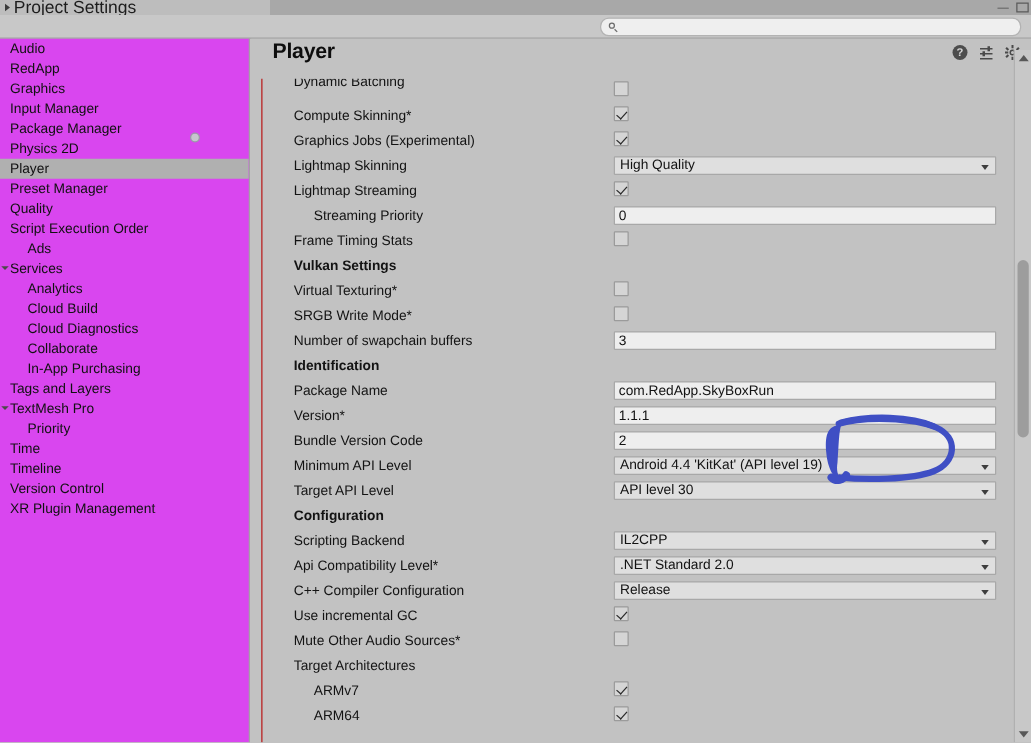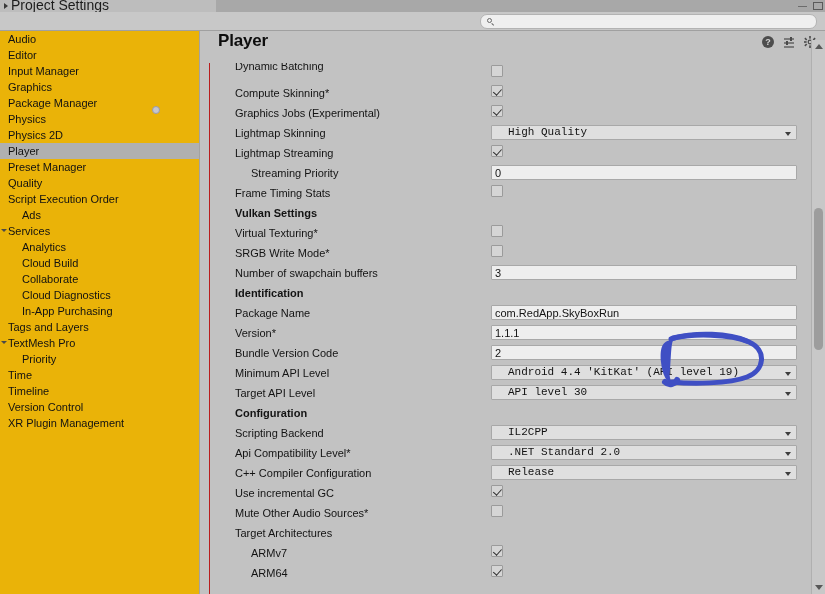--- a/index.html
+++ b/index.html
@@ -26,21 +26,21 @@
   .searchrow{position:absolute;left:0;top:12px;width:825px;height:19px;background:#c8c8c8;
     border-bottom:1px solid #a0a0a0;box-sizing:border-box;}
   .searchbox{position:absolute;left:480px;top:2px;width:337px;height:15px;background:#efefef;
     border:1px solid #b3b3b3;border-radius:7px;box-sizing:border-box;display:flex;align-items:center;padding:0 6px;}
   .mag{width:8px;height:8px;position:relative;flex:0 0 auto;}
   .mag:before{content:"";position:absolute;left:0;top:0;width:5px;height:5px;border:1px solid #6a6a6a;border-radius:50%;box-sizing:border-box;}
   .mag:after{content:"";position:absolute;left:5px;top:5px;width:3px;height:1px;background:#6a6a6a;transform:rotate(45deg);transform-origin:0 0;}
   .search-input{border:0;background:transparent;outline:none;font-family:inherit;font-size:10px;color:#333;margin-left:4px;width:300px;padding:0;}
 
   
-  .sidebar{position:absolute;left:0;top:31px;width:200px;height:563px;background:#eab308;
+  .sidebar{position:absolute;left:0;top:31px;width:200px;height:563px;background:#d946ef;
     border-right:1px solid #a2a2a2;box-sizing:border-box;overflow:hidden;}
   .s-item{height:16px;line-height:16px;font-size:11px;color:#111;
     padding-left:8px;white-space:nowrap;position:relative;box-sizing:border-box;}
   .s-item.indent1{padding-left:22px;}
   .s-item.sel{background:#b0b0b0;}
   .s-fold{position:absolute;left:1px;top:6px;width:0;height:0;
     border-top:3.5px solid #4a4a4a;border-left:3px solid transparent;border-right:3px solid transparent;}
   .cursor-dot{position:absolute;left:152px;top:75px;width:8px;height:8px;border-radius:50%;
     border:1.5px solid #9a9aa8;background:#c6c6ce;box-sizing:border-box;}
 
@@ -65,22 +65,22 @@
 
   .chk{width:12px;height:12px;background:#d5d5d5;border:1px solid #9b9b9b;border-radius:1px;
     box-sizing:border-box;position:relative;display:inline-block;}
   .chk.on:after{content:"";position:absolute;left:2.5px;top:1px;width:3.5px;height:7px;
     border:solid #2b2b2b;border-width:0 1.6px 1.6px 0;transform:rotate(42deg);}
 
   .txtfield{width:306px;height:15px;background:#eeeeee;border:1px solid #a8a8a8;border-radius:1px;
     box-sizing:border-box;font-size:11px;color:#121212;padding:0 3px;line-height:13px;
     font-family:inherit;outline:none;display:block;}
   .dropdown{width:306px;height:15px;background:#dfdfdf;border:1px solid #a8a8a8;border-radius:1px;
-    box-sizing:border-box;font-size:11px;color:#121212;padding:0 16px;line-height:13px;
-    display:flex;align-items:center;position:relative;font-family:Liberation Mono, monospace;}
+    box-sizing:border-box;font-size:11px;color:#121212;padding:0 4px;line-height:13px;
+    display:flex;align-items:center;position:relative;}
   .dropdown .dv{flex:1;white-space:nowrap;overflow:hidden;}
   .dropdown:after{content:"";position:absolute;right:5px;top:6px;width:0;height:0;
     border-top:4px solid #3d3d3d;border-left:3.5px solid transparent;border-right:3.5px solid transparent;}
 
   
   .infobox{position:absolute;left:29px;top:540px;width:562px;height:22px;background:#cacaca;
     border:1px solid #b4b4b4;border-radius:2px;box-sizing:border-box;overflow:hidden;}
 
   
   .vscroll{position:absolute;right:0;top:40px;width:14px;height:554px;background:#c8c8c8;
@@ -112,36 +112,35 @@
   <div class="searchrow">
     <div class="searchbox">
       <span class="mag"></span>
       <input class="search-input" type="text" placeholder="" style="">
     </div>
   </div>
 
   <div class="sidebar">
     <div id="sidebar-list">
         <div class="s-item"><span>Audio</span></div>
-        <div class="s-item"><span>Editor</span></div>
+        <div class="s-item"><span>RedApp</span></div>
+        <div class="s-item"><span>Graphics</span></div>
         <div class="s-item"><span>Input Manager</span></div>
-        <div class="s-item"><span>Graphics</span></div>
         <div class="s-item"><span>Package Manager</span></div>
-        <div class="s-item"><span>Physics</span></div>
         <div class="s-item"><span>Physics 2D</span></div>
         <div class="s-item sel"><span>Player</span></div>
         <div class="s-item"><span>Preset Manager</span></div>
         <div class="s-item"><span>Quality</span></div>
         <div class="s-item"><span>Script Execution Order</span></div>
         <div class="s-item indent1"><span>Ads</span></div>
         <div class="s-item"><span class="s-fold"></span><span>Services</span></div>
         <div class="s-item indent1"><span>Analytics</span></div>
         <div class="s-item indent1"><span>Cloud Build</span></div>
+        <div class="s-item indent1"><span>Cloud Diagnostics</span></div>
         <div class="s-item indent1"><span>Collaborate</span></div>
-        <div class="s-item indent1"><span>Cloud Diagnostics</span></div>
         <div class="s-item indent1"><span>In-App Purchasing</span></div>
         <div class="s-item"><span>Tags and Layers</span></div>
         <div class="s-item"><span class="s-fold"></span><span>TextMesh Pro</span></div>
         <div class="s-item indent1"><span>Priority</span></div>
         <div class="s-item"><span>Time</span></div>
         <div class="s-item"><span>Timeline</span></div>
         <div class="s-item"><span>Version Control</span></div>
         <div class="s-item"><span>XR Plugin Management</span></div>
       </div>
     <div class="cursor-dot"></div>

